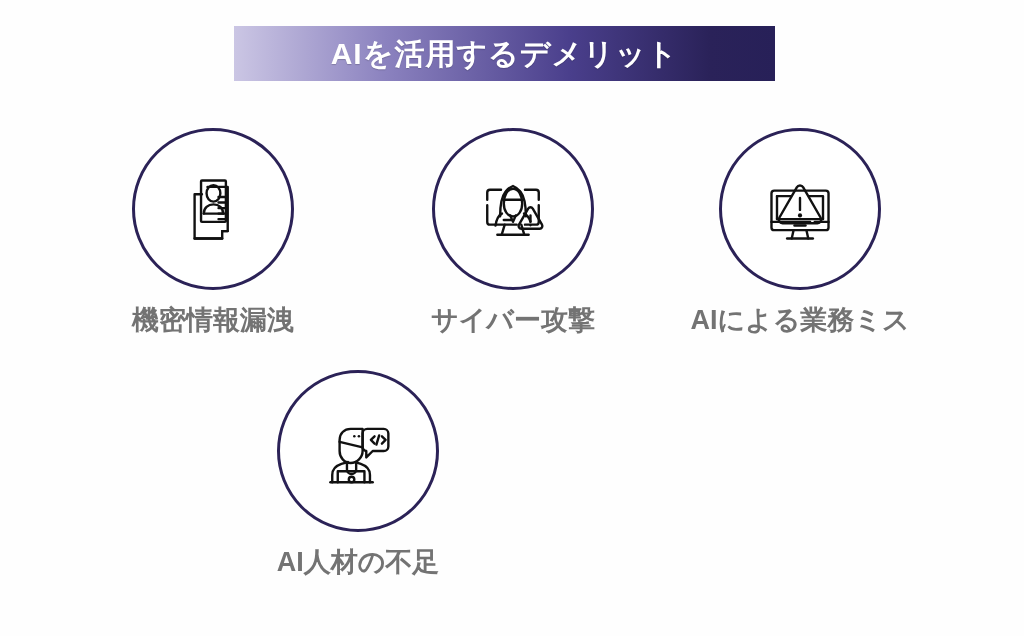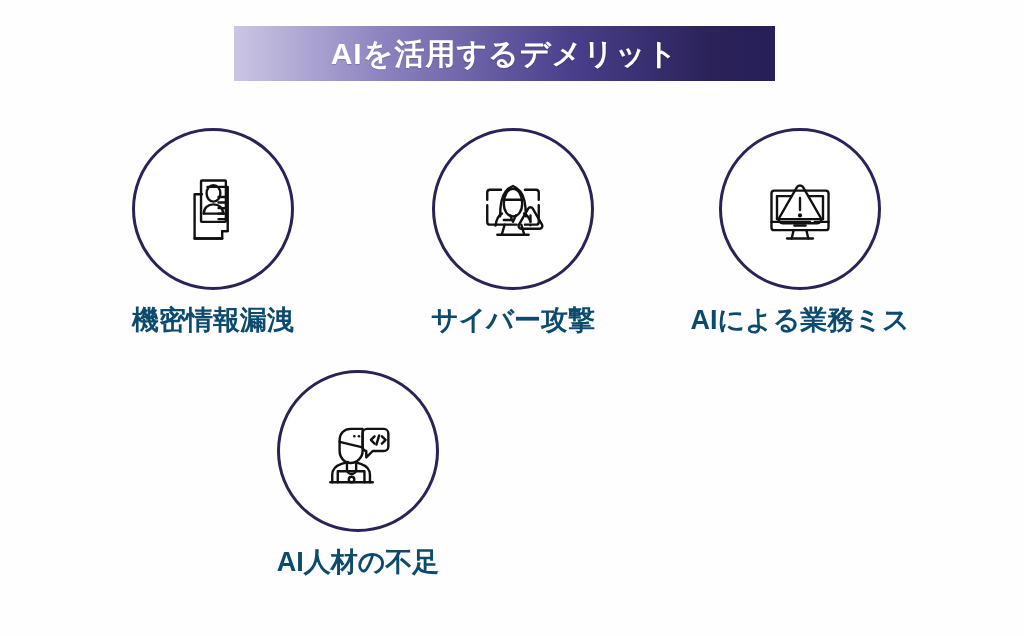--- a/index.html
+++ b/index.html
@@ -71,21 +71,21 @@
     align-items: center;
     justify-content: center;
   }
   .circle svg {
     width: 92px;
     height: 92px;
     display: block;
   }
   .item-label {
     margin-top: 16px;
-    color: #0c4a6e;
+    color: #737373;
     font-size: 27px;
     font-weight: bold;
     line-height: 1.1;
     white-space: nowrap;
     text-align: center;
   }
 
   
   #item-1 { left: 132px; top: 128px; width: 162px; }
   #item-2 { left: 432px; top: 128px; width: 162px; }

